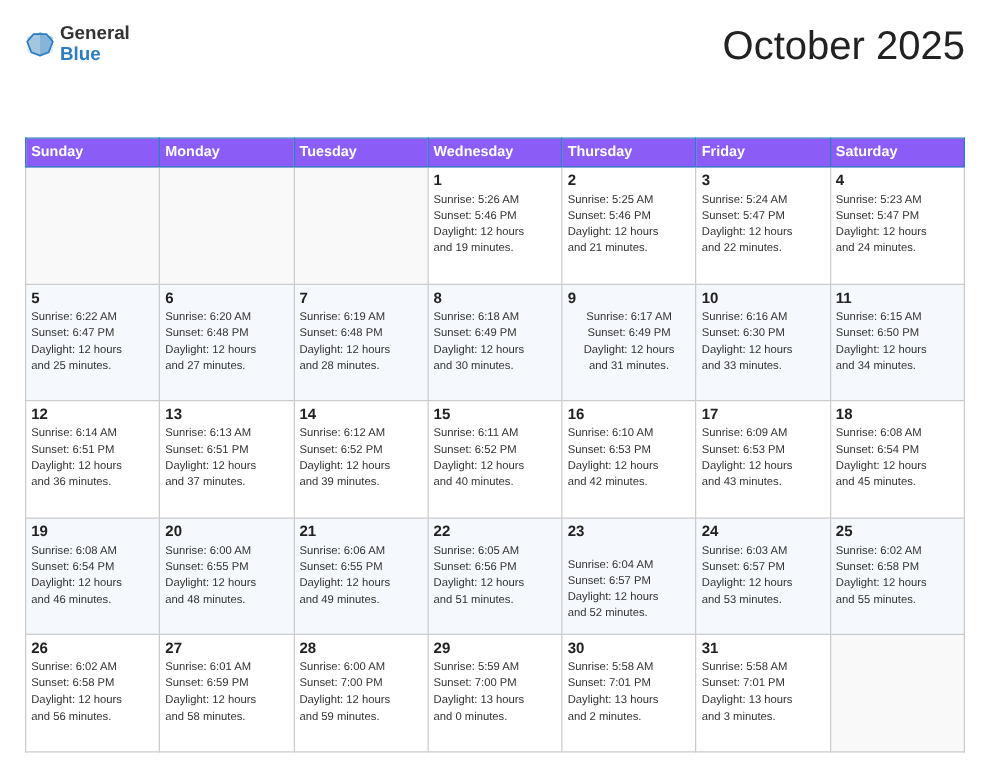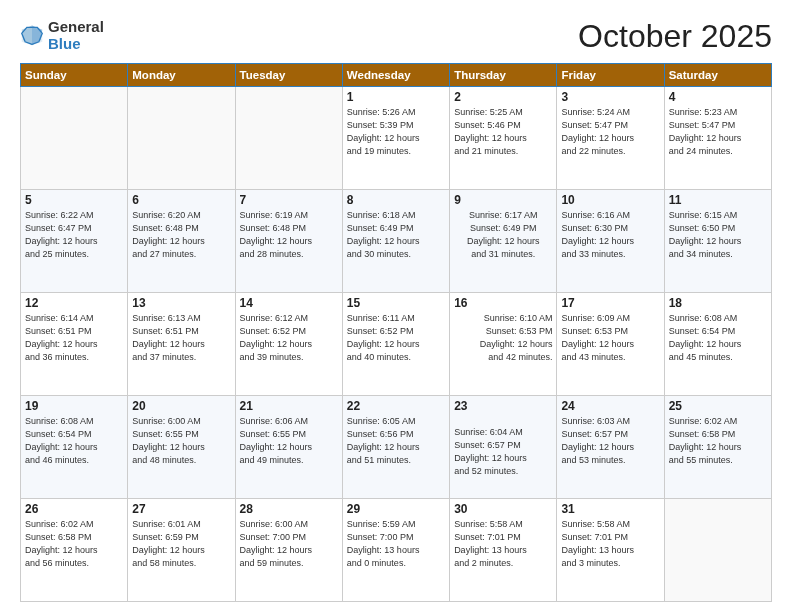--- a/index.html
+++ b/index.html
@@ -9,20 +9,21 @@
       font-family: Arial, sans-serif;
       background: #fff;
       overflow: hidden;
     }
     .page {
       width: 792px;
       height: 612px;
       padding: 18px 20px 10px 20px;
       display: flex;
       flex-direction: column;
+      gap: 47px;
     }
     .header {
       display: flex;
       justify-content: space-between;
       align-items: flex-start;
       margin-bottom: 8px;
     }
     .logo {
       display: flex;
       align-items: center;
@@ -44,21 +45,21 @@
       font-size: 14px;
       color: #555;
     }
     .calendar-table {
       width: 100%;
       border-collapse: collapse;
       flex: 1;
       table-layout: fixed;
     }
     .calendar-table thead tr th {
-      background-color: #a16207;
+      background-color: #8b5cf6;
       color: #fff;
       font-size: 11.5px;
       font-weight: bold;
       padding: 5px 4px;
       text-align: left;
       border: 1px solid #2e7dbf;
     }
     .calendar-table tbody tr td {
       border: 1px solid #ccc;
       vertical-align: top;
@@ -123,21 +124,21 @@
         </tr>
     </thead>
     <tbody id="calendar-body">
     <tr>
           <td class="empty-cell"></td>
           <td class="empty-cell"></td>
           <td class="empty-cell"></td>
           <td>
             <div class="day-number">1</div>
             <div class="day-detail" style="white-space: pre-line;">Sunrise: 5:26 AM
-Sunset: 5:39 PM
+Sunset: 5:46 PM
 Daylight: 12 hours
 and 19 minutes.</div>
           </td>
           <td>
             <div class="day-number">2</div>
             <div class="day-detail" style="white-space: pre-line;">Sunrise: 5:25 AM
 Sunset: 5:46 PM
 Daylight: 12 hours
 and 21 minutes.</div>
           </td>
@@ -231,21 +232,21 @@
           </td>
           <td>
             <div class="day-number">15</div>
             <div class="day-detail" style="white-space: pre-line;">Sunrise: 6:11 AM
 Sunset: 6:52 PM
 Daylight: 12 hours
 and 40 minutes.</div>
           </td>
           <td>
             <div class="day-number">16</div>
-            <div class="day-detail" style="white-space: pre-line; text-align: right;">Sunrise: 6:10 AM
+            <div class="day-detail" style="white-space: pre-line;">Sunrise: 6:10 AM
 Sunset: 6:53 PM
 Daylight: 12 hours
 and 42 minutes.</div>
           </td>
           <td>
             <div class="day-number">17</div>
             <div class="day-detail" style="white-space: pre-line;">Sunrise: 6:09 AM
 Sunset: 6:53 PM
 Daylight: 12 hours
 and 43 minutes.</div>

